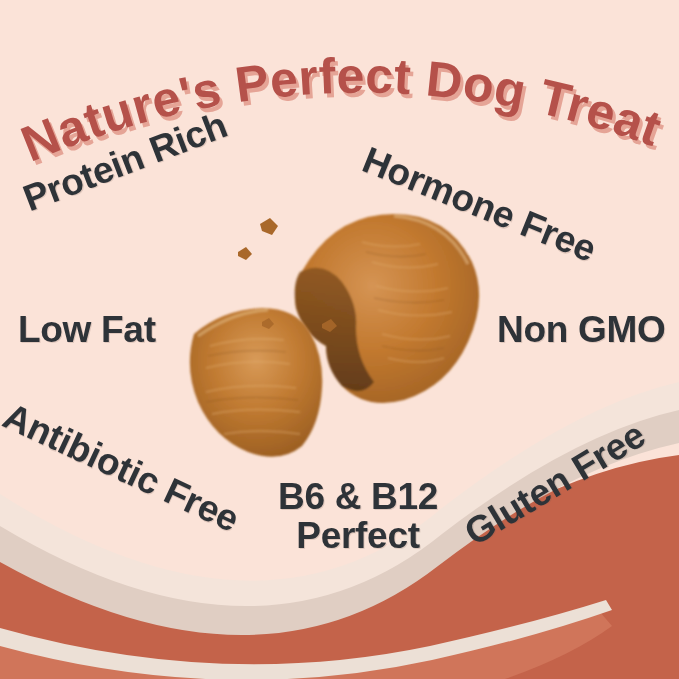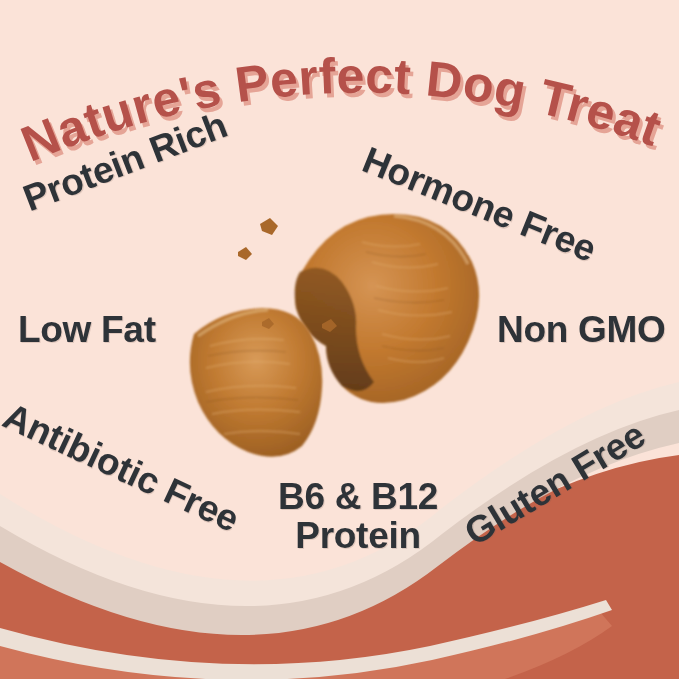--- a/index.html
+++ b/index.html
@@ -220,16 +220,16 @@
   <div class="feature" id="f-lowfat">Low Fat</div>
 
   <div class="feature" id="f-nongmo">Non GMO</div>
 
   <div class="feature" id="f-antibiotic">Antibiotic Free</div>
 
   <div class="feature" id="f-gluten">Gluten Free</div>
 
   <div class="feature" id="f-vitamins">
     <div>B6 &amp; B12</div>
-    <div>Protein</div>
+    <div>Perfect</div>
   </div>
 
 </div>
 
 </body></html>

